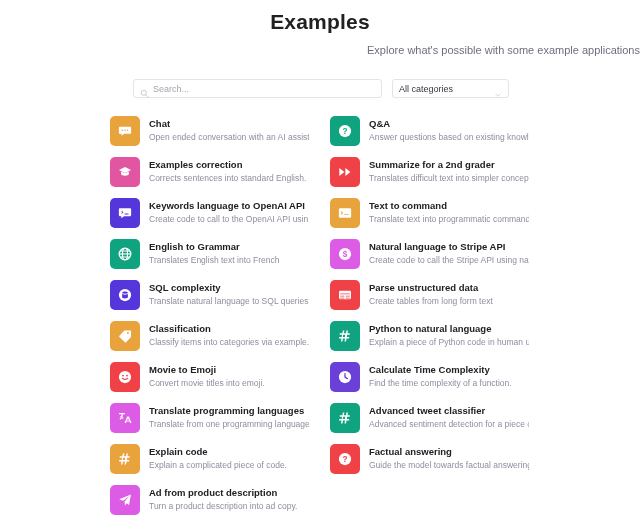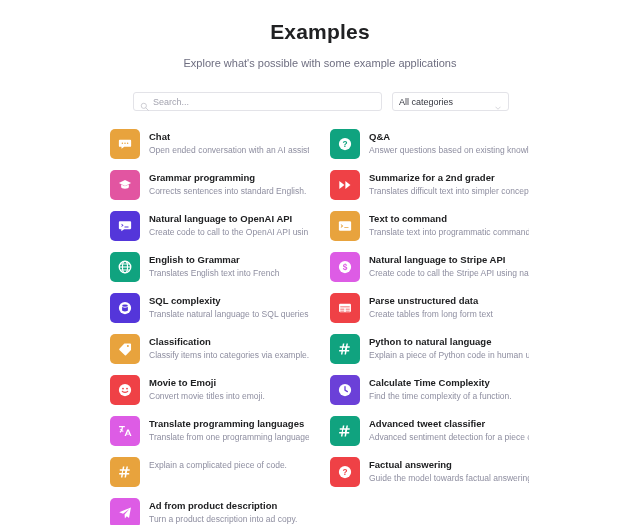--- a/index.html
+++ b/index.html
@@ -16,28 +16,29 @@
     overflow: hidden;
   }
 
   
   .header { padding-top: 8px; text-align: center; }
   .page-title {
     font-size: 21px;
     font-weight: bold;
     color: #202123;
     letter-spacing: 0.2px;
-    margin: 10px;
+    margin: 0;
     line-height: 28px;
   }
   .page-subtitle {
     font-size: 11px;
     color: #6e6e80;
     margin: 7px 0 0 0;
     line-height: 14px;
+    text-align: right;
   }
 
   
   .controls {
     margin: 22px auto 0 auto;
     width: 374px;
     display: flex;
     gap: 10px;
     align-items: center;
   }
@@ -195,21 +196,21 @@
         </div>
       </div>
       <div class="card">
         <div class="card-icon" style="background: rgb(226, 85, 161); color: rgb(226, 85, 161);">
           <svg viewBox="0 0 16 16">
             <path fill="#ffffff" d="M8 2.2 15 5.6 8 9 1 5.6z"></path>
             <path fill="#ffffff" d="M3.6 7.3v3c0 1 2 1.9 4.4 1.9s4.4-.9 4.4-1.9v-3L8 9.5z"></path>
           </svg>
         </div>
         <div class="card-text">
-          <div class="card-title">Grammar programming</div>
+          <div class="card-title">Examples correction</div>
           <div class="card-desc">Corrects sentences into standard English.</div>
         </div>
       </div>
       <div class="card">
         <div class="card-icon" style="background: rgb(239, 65, 70); color: rgb(239, 65, 70);">
           <svg viewBox="0 0 16 16">
             <path fill="#ffffff" d="M1.5 3.4 7.3 8l-5.8 4.6z"></path>
             <path fill="#ffffff" d="M8.4 3.4 14.2 8l-5.8 4.6z"></path>
           </svg>
         </div>
@@ -219,21 +220,21 @@
         </div>
       </div>
       <div class="card">
         <div class="card-icon" style="background: rgb(84, 54, 218); color: rgb(84, 54, 218);">
           <svg viewBox="0 0 16 16">
             <path fill="#ffffff" d="M2 2.6h12c.55 0 1 .45 1 1v7c0 .55-.45 1-1 1H7l-3.2 2.4v-2.4H2c-.55 0-1-.45-1-1v-7c0-.55.45-1 1-1z"></path>
             <path fill="currentColor" d="M4 5.4 6.4 7.2 4 9V7.9l1-.7-1-.7zm3.4 3.2h4.6v1H7.4z"></path>
           </svg>
         </div>
         <div class="card-text">
-          <div class="card-title">Natural language to OpenAI API</div>
+          <div class="card-title">Keywords language to OpenAI API</div>
           <div class="card-desc">Create code to call to the OpenAI API usin...</div>
         </div>
       </div>
       <div class="card">
         <div class="card-icon" style="background: rgb(232, 163, 61); color: rgb(232, 163, 61);">
           <svg viewBox="0 0 16 16">
             <rect x="1" y="2.6" width="14" height="10.8" rx="1.4" fill="#ffffff"></rect>
             <path fill="currentColor" d="M3.3 5.6 6 7.9 3.3 10.2V8.9l1.2-1-1.2-1zM7.2 9.3h4.8v1.1H7.2z"></path>
           </svg>
         </div>
@@ -366,20 +367,21 @@
           <div class="card-desc">Advanced sentiment detection for a piece o...</div>
         </div>
       </div>
       <div class="card">
         <div class="card-icon" style="background: rgb(232, 163, 61); color: rgb(232, 163, 61);">
           <svg viewBox="0 0 16 16">
             <path fill="#ffffff" d="M5.6 1.6h1.7l-.6 3.3h2.4l.6-3.3h1.7l-.6 3.3h2.6v1.7h-2.9l-.45 2.6h2.75v1.7h-3.05l-.6 3.5H7.45l.6-3.5H5.65l-.6 3.5H3.35l.6-3.5H1.3v-1.7h2.95l.45-2.6H2v-1.7h3l.6-3.3zm.35 5 -.45 2.6h2.4l.45-2.6z"></path>
           </svg>
         </div>
         <div class="card-text">
+          <div class="card-title">Explain code</div>
           <div class="card-desc">Explain a complicated piece of code.</div>
         </div>
       </div>
       <div class="card">
         <div class="card-icon" style="background: rgb(239, 65, 70); color: rgb(239, 65, 70);">
           <svg viewBox="0 0 16 16">
             <circle cx="8" cy="8" r="7" fill="#ffffff"></circle>
             <text x="8" y="11.6" text-anchor="middle" font-family="Liberation Sans, sans-serif" font-size="9.5" font-weight="bold" fill="currentColor">?</text>
           </svg>
         </div>

